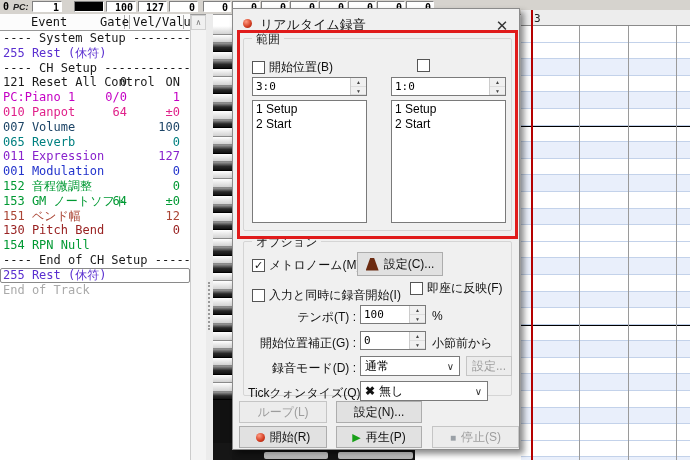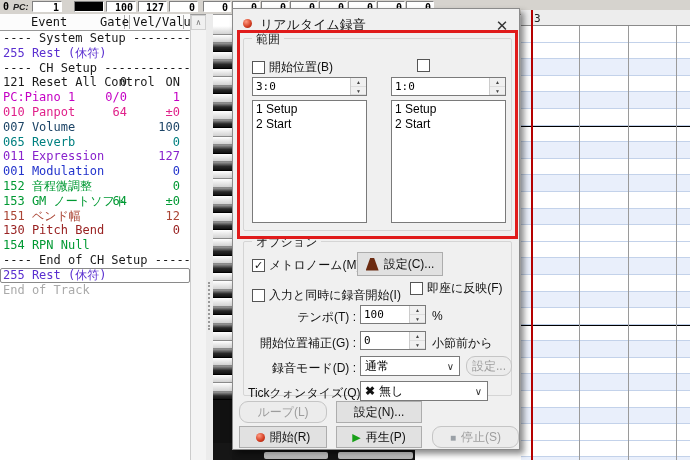--- a/index.html
+++ b/index.html
@@ -73,21 +73,21 @@
   .spinner{position:absolute;height:19px;background:#fff;border:1px solid #7a7a7a;box-sizing:border-box;}
   .spinner .val{position:absolute;left:3px;top:2px;font-size:11px;font-family:"DejaVu Sans Mono",monospace;}
   .spin-btns{position:absolute;right:0;top:0;width:15px;height:100%;border-left:1px solid #ccc;}
   .spin-btns div{height:50%;background:#f0f0f0;border-bottom:1px solid #ddd;color:#444;font-size:5px;
                  text-align:center;line-height:8px;box-sizing:border-box;}
   .listbox{position:absolute;background:#fff;border:1px solid #7a7a7a;box-sizing:border-box;
            font-size:12px;padding:1px 0 0 3px;}
   .listbox div{height:15px;line-height:15px;}
   .btn{position:absolute;background:#e1e1e1;border:1px solid #adadad;box-sizing:border-box;
        text-align:center;font-size:12px;color:#111;display:flex;align-items:center;justify-content:center;gap:5px;}
-  .btn.disabled{background:#ececec;border-color:#c5c5c5;color:#9d9d9d;border-radius:9px;}
+  .btn.disabled{background:#ececec;border-color:#c5c5c5;color:#9d9d9d;}
   .combo{position:absolute;background:#fff;border:1px solid #7a7a7a;box-sizing:border-box;height:20px;
          font-size:12px;display:flex;align-items:center;padding-left:4px;gap:4px;}
   .combo .chev{position:absolute;right:5px;color:#333;font-size:10px;}
   .rlabel{position:absolute;width:108px;text-align:right;font-size:12px;color:#111;white-space:nowrap;}
   .unit{position:absolute;font-size:12px;color:#111;white-space:nowrap;}
   .icon-metro{width:13px;height:13px;background:#6b2a10;clip-path:polygon(36% 0,64% 0,100% 100%,0 100%);
               position:relative;display:inline-block;}
   .icon-play{color:#18a018;font-size:11px;}
   .icon-stop{color:#9aa0a6;font-size:10px;}
   .icon-record{width:9px;height:9px;border-radius:50%;display:inline-block;

